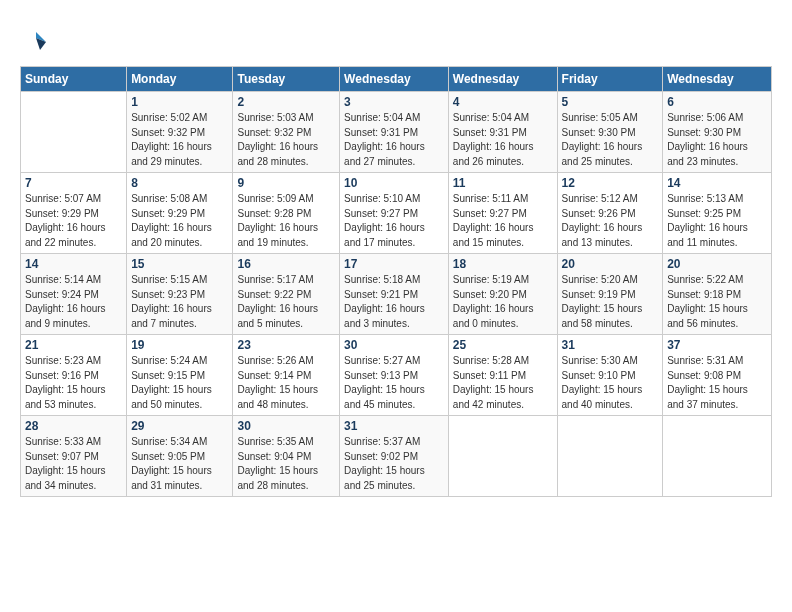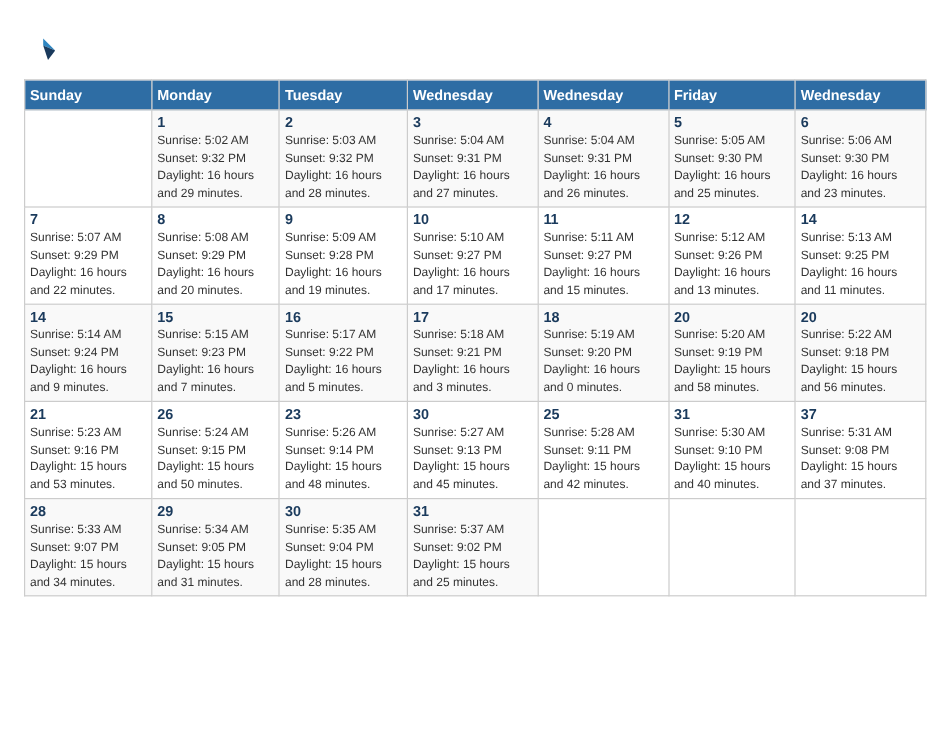--- a/index.html
+++ b/index.html
@@ -210,21 +210,21 @@
           <span class="day-num">20</span>
           <span class="day-info">Sunrise: 5:22 AM<br>Sunset: 9:18 PM<br>Daylight: 15 hours and 56 minutes.</span>
         </td>
         </tr>
         <tr>
           <td>
           <span class="day-num">21</span>
           <span class="day-info">Sunrise: 5:23 AM<br>Sunset: 9:16 PM<br>Daylight: 15 hours and 53 minutes.</span>
         </td>
           <td>
-          <span class="day-num">26</span>
+          <span class="day-num">19</span>
           <span class="day-info">Sunrise: 5:24 AM<br>Sunset: 9:15 PM<br>Daylight: 15 hours and 50 minutes.</span>
         </td>
           <td>
           <span class="day-num">23</span>
           <span class="day-info">Sunrise: 5:26 AM<br>Sunset: 9:14 PM<br>Daylight: 15 hours and 48 minutes.</span>
         </td>
           <td>
           <span class="day-num">30</span>
           <span class="day-info">Sunrise: 5:27 AM<br>Sunset: 9:13 PM<br>Daylight: 15 hours and 45 minutes.</span>
         </td>

